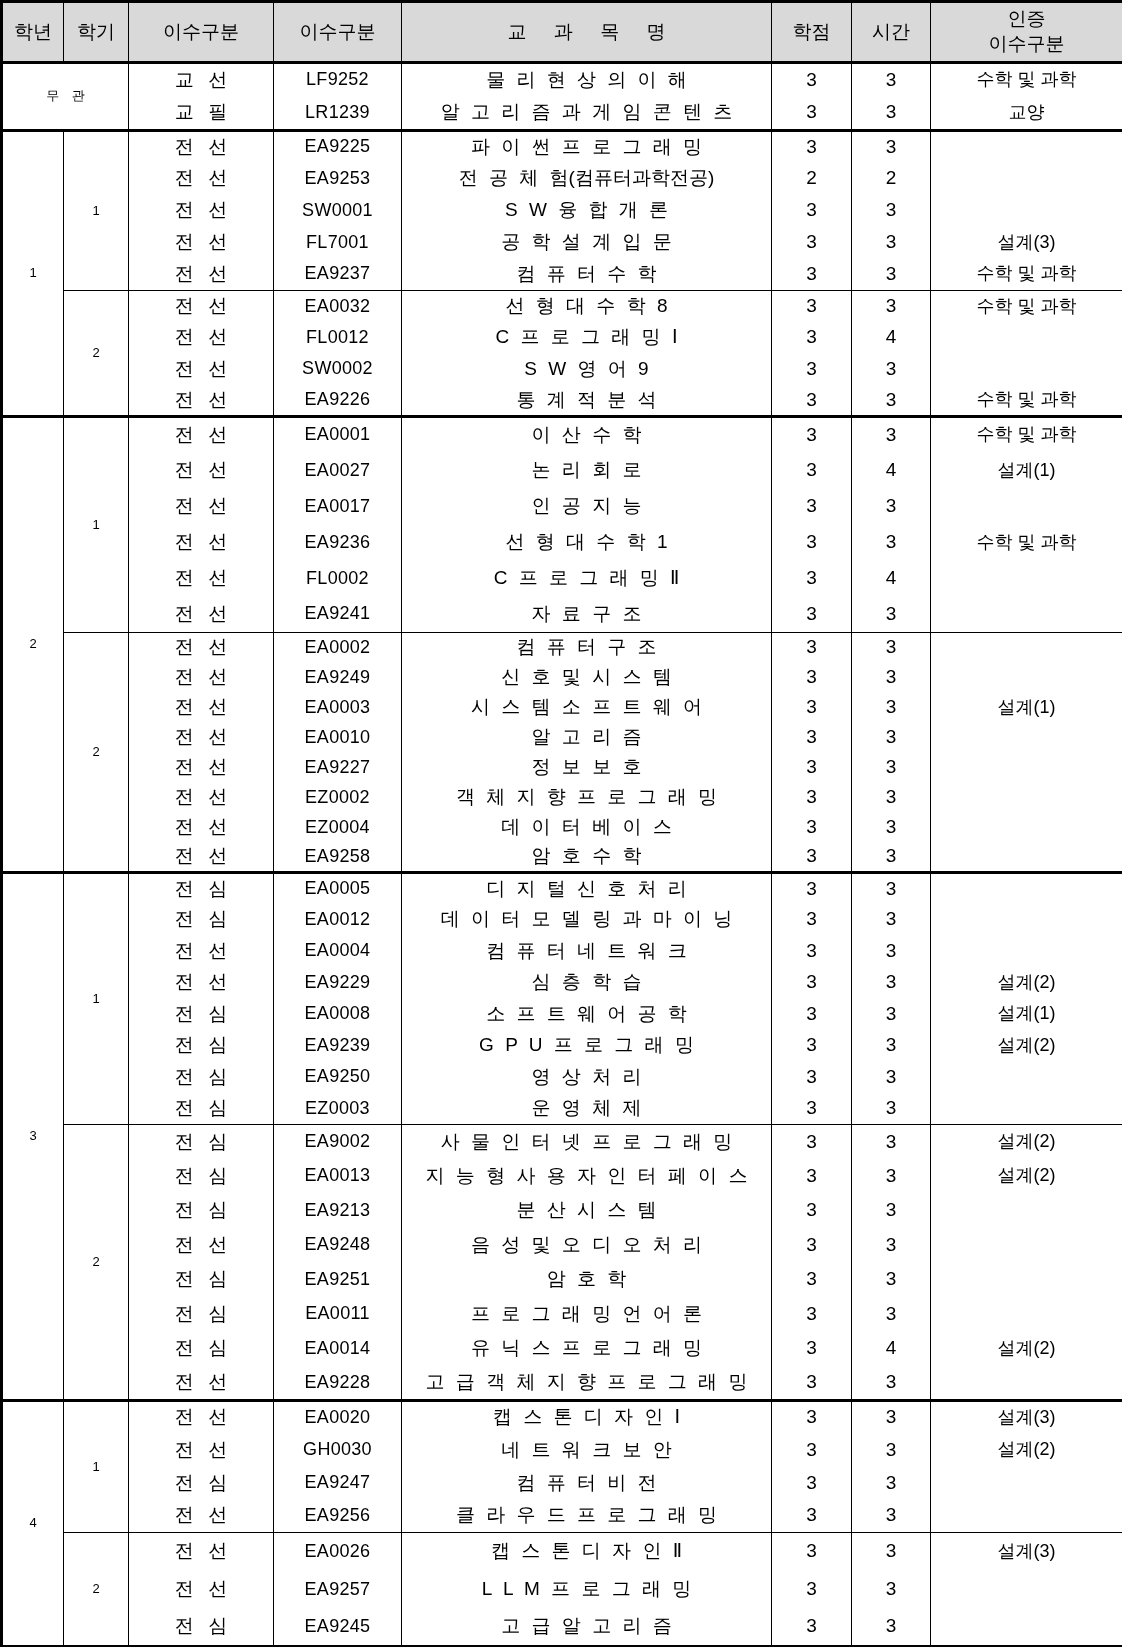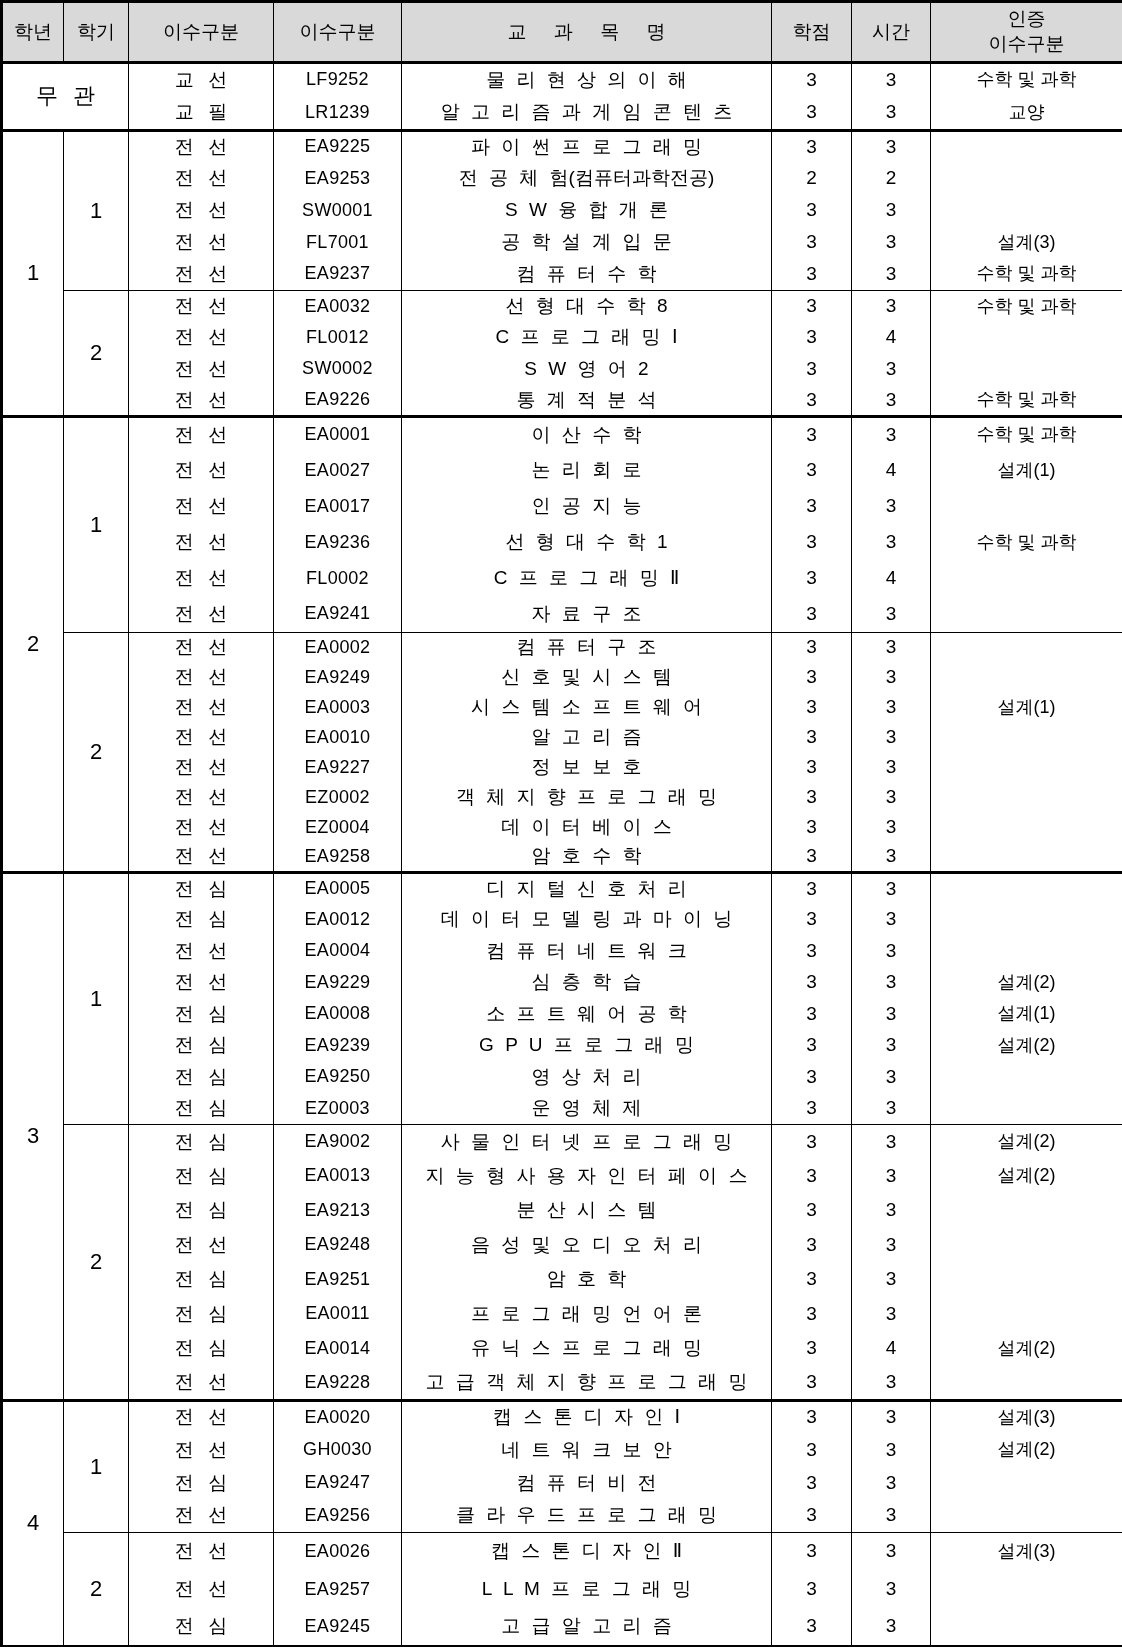--- a/index.html
+++ b/index.html
@@ -36,21 +36,21 @@
     white-space:pre-line;
     line-height:1.3;
   }
   th.h-name{word-spacing:22px;}
   td{font-size:18px;line-height:1.1;}
   td.name{font-size:19px;word-spacing:6px;white-space:nowrap;}
   td.type{font-size:19px;word-spacing:9px;margin-left:18px;}
   td.code{font-size:18px;letter-spacing:0.3px;}
   td.num{font-size:19px;}
   td.cert{font-size:18px;}
-  td.year-col,td.sem-col{font-size:22px;word-spacing:9px;}
+  td.year-col,td.sem-col{font-size:13px;word-spacing:9px;}
   tr.year-start > td{border-top:3px solid var(--border-color);}
   tr.sem-start  > td{border-top:1.5px solid var(--border-color);}
 </style>
 </head>
 <body>
 
 <table>
   <colgroup>
     <col style="width:62px">
       <col style="width:65px">
@@ -147,21 +147,21 @@
         <td class="type">전 선</td>
         <td class="code">FL0012</td>
         <td class="name">C 프 로 그 래 밍 Ⅰ</td>
         <td class="num">3</td>
         <td class="num">4</td>
         <td class="cert"></td>
       </tr>
       <tr style="height: 31.5px;">
         <td class="type">전 선</td>
         <td class="code">SW0002</td>
-        <td class="name">S W 영 어 2</td>
+        <td class="name">S W 영 어 9</td>
         <td class="num">3</td>
         <td class="num">3</td>
         <td class="cert"></td>
       </tr>
       <tr style="height: 31.5px;">
         <td class="type">전 선</td>
         <td class="code">EA9226</td>
         <td class="name">통 계 적 분 석</td>
         <td class="num">3</td>
         <td class="num">3</td>

